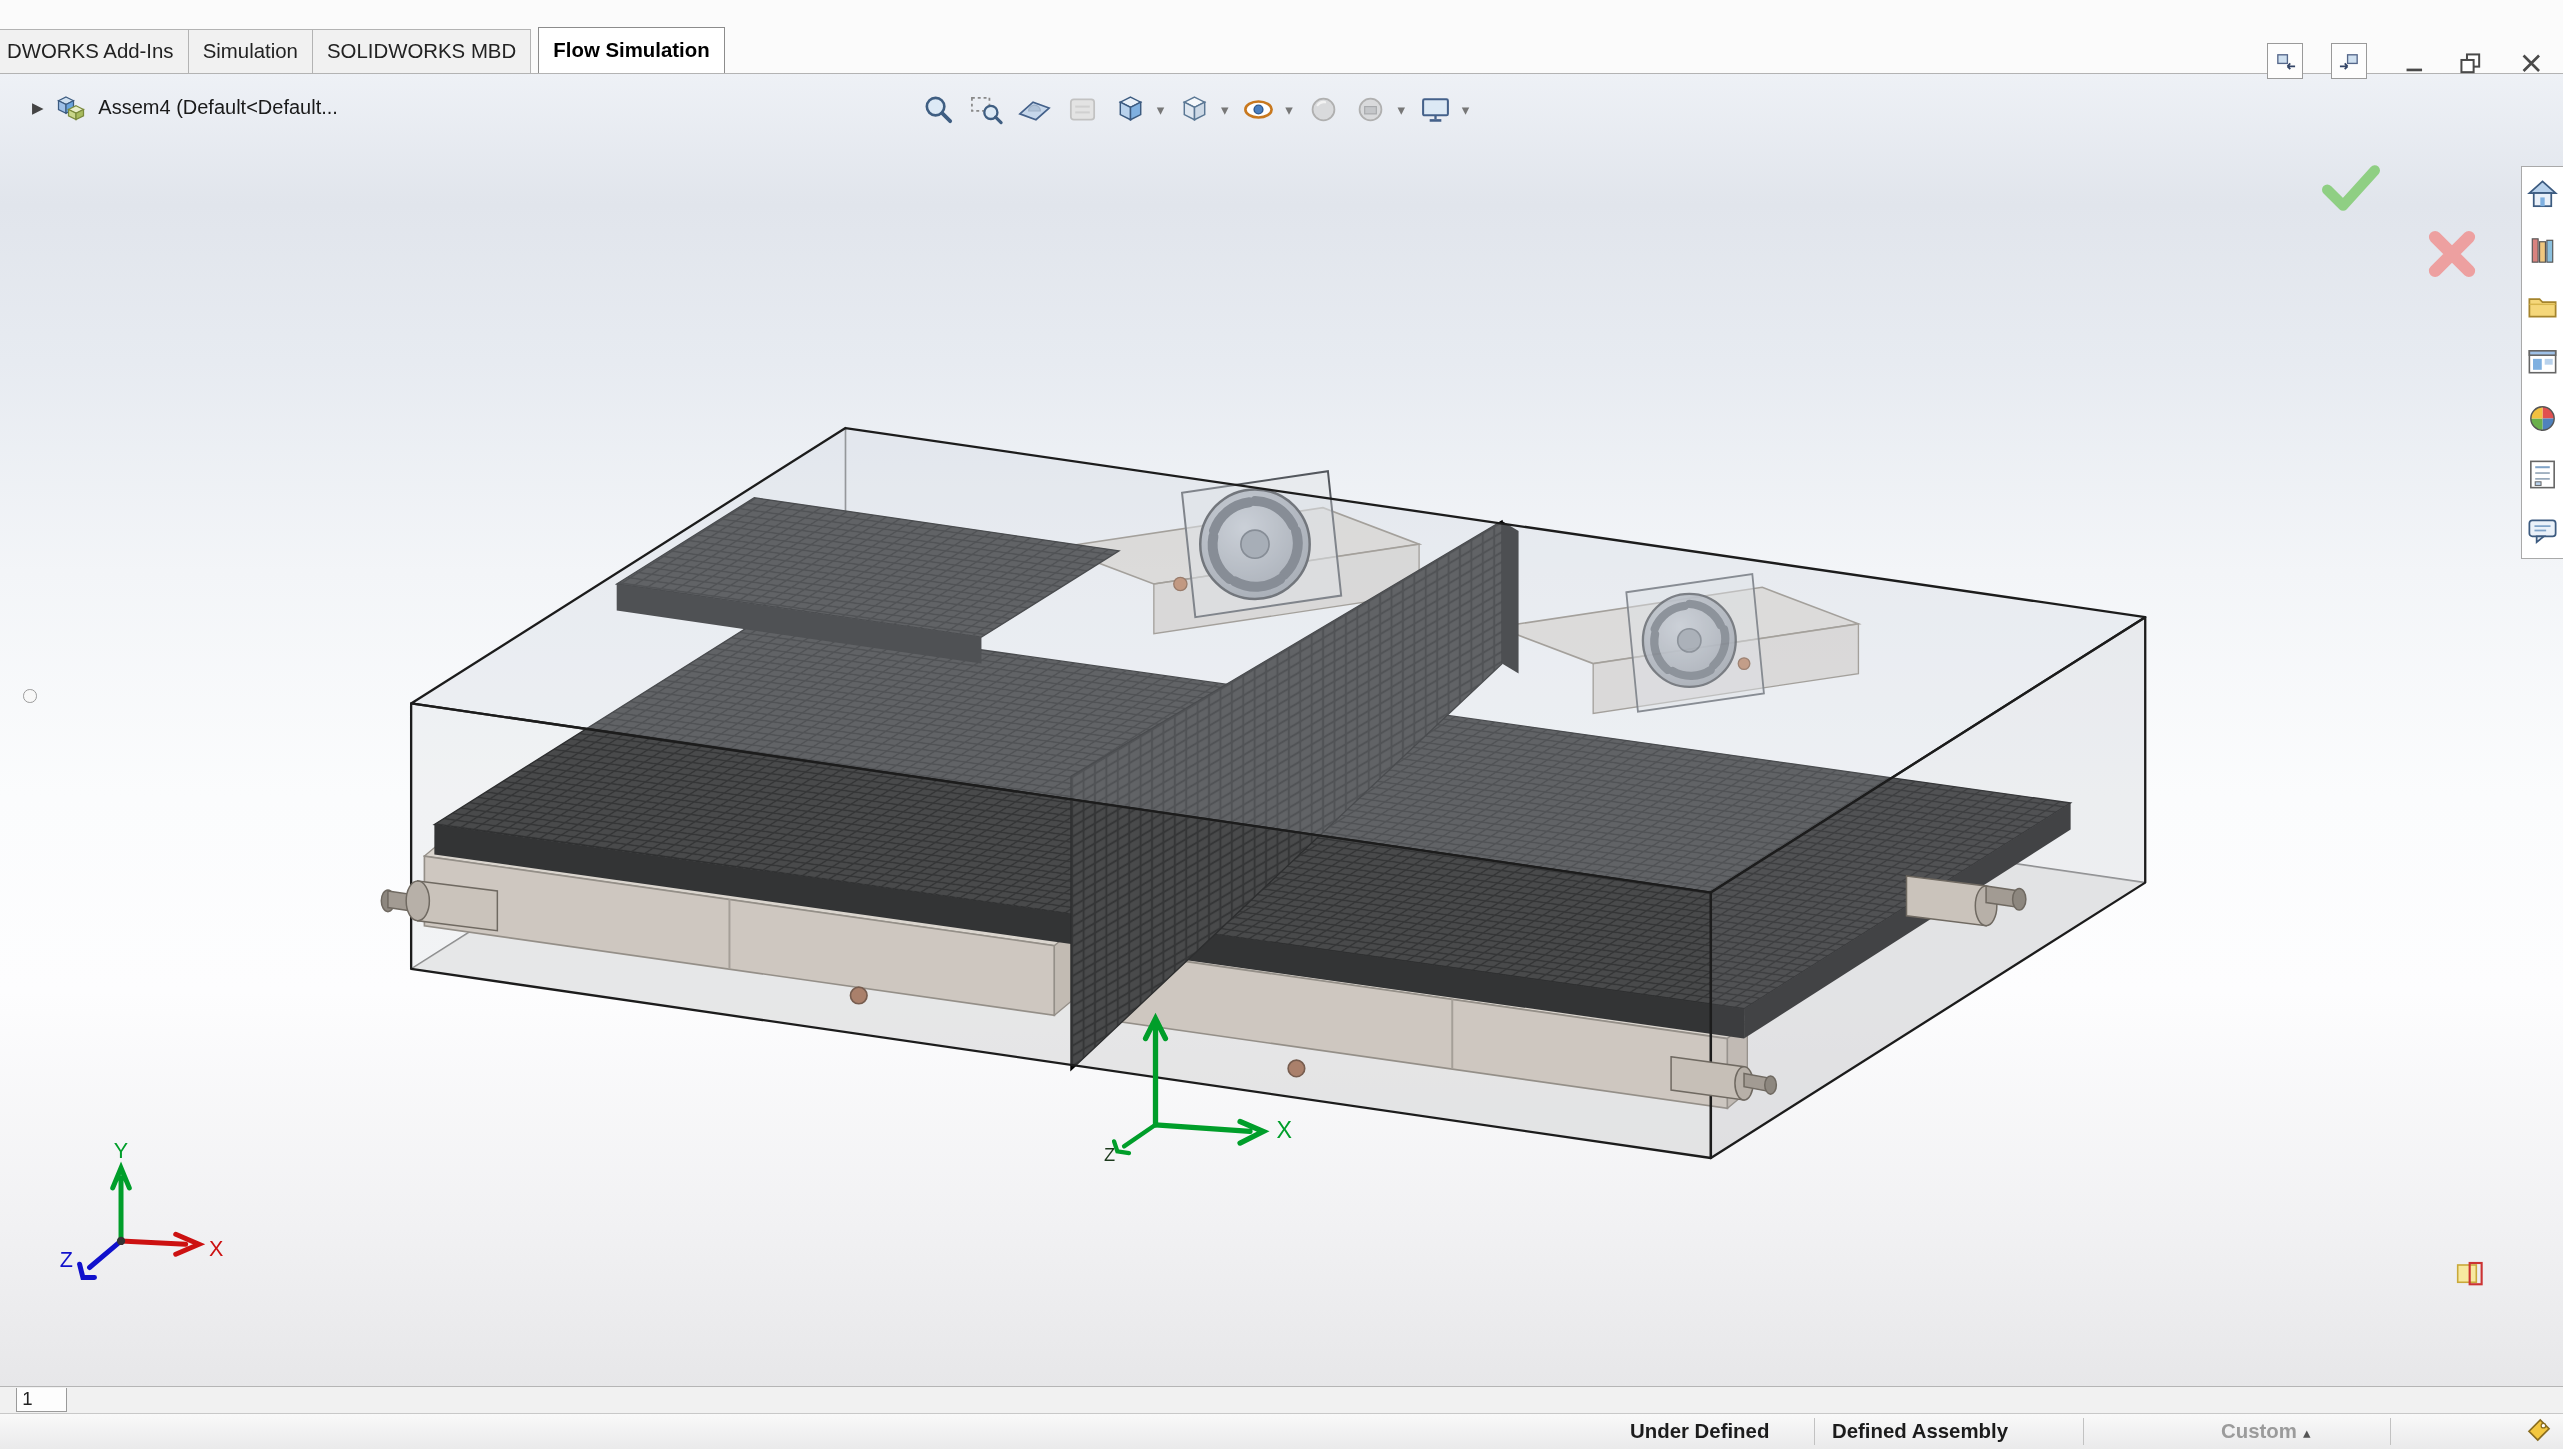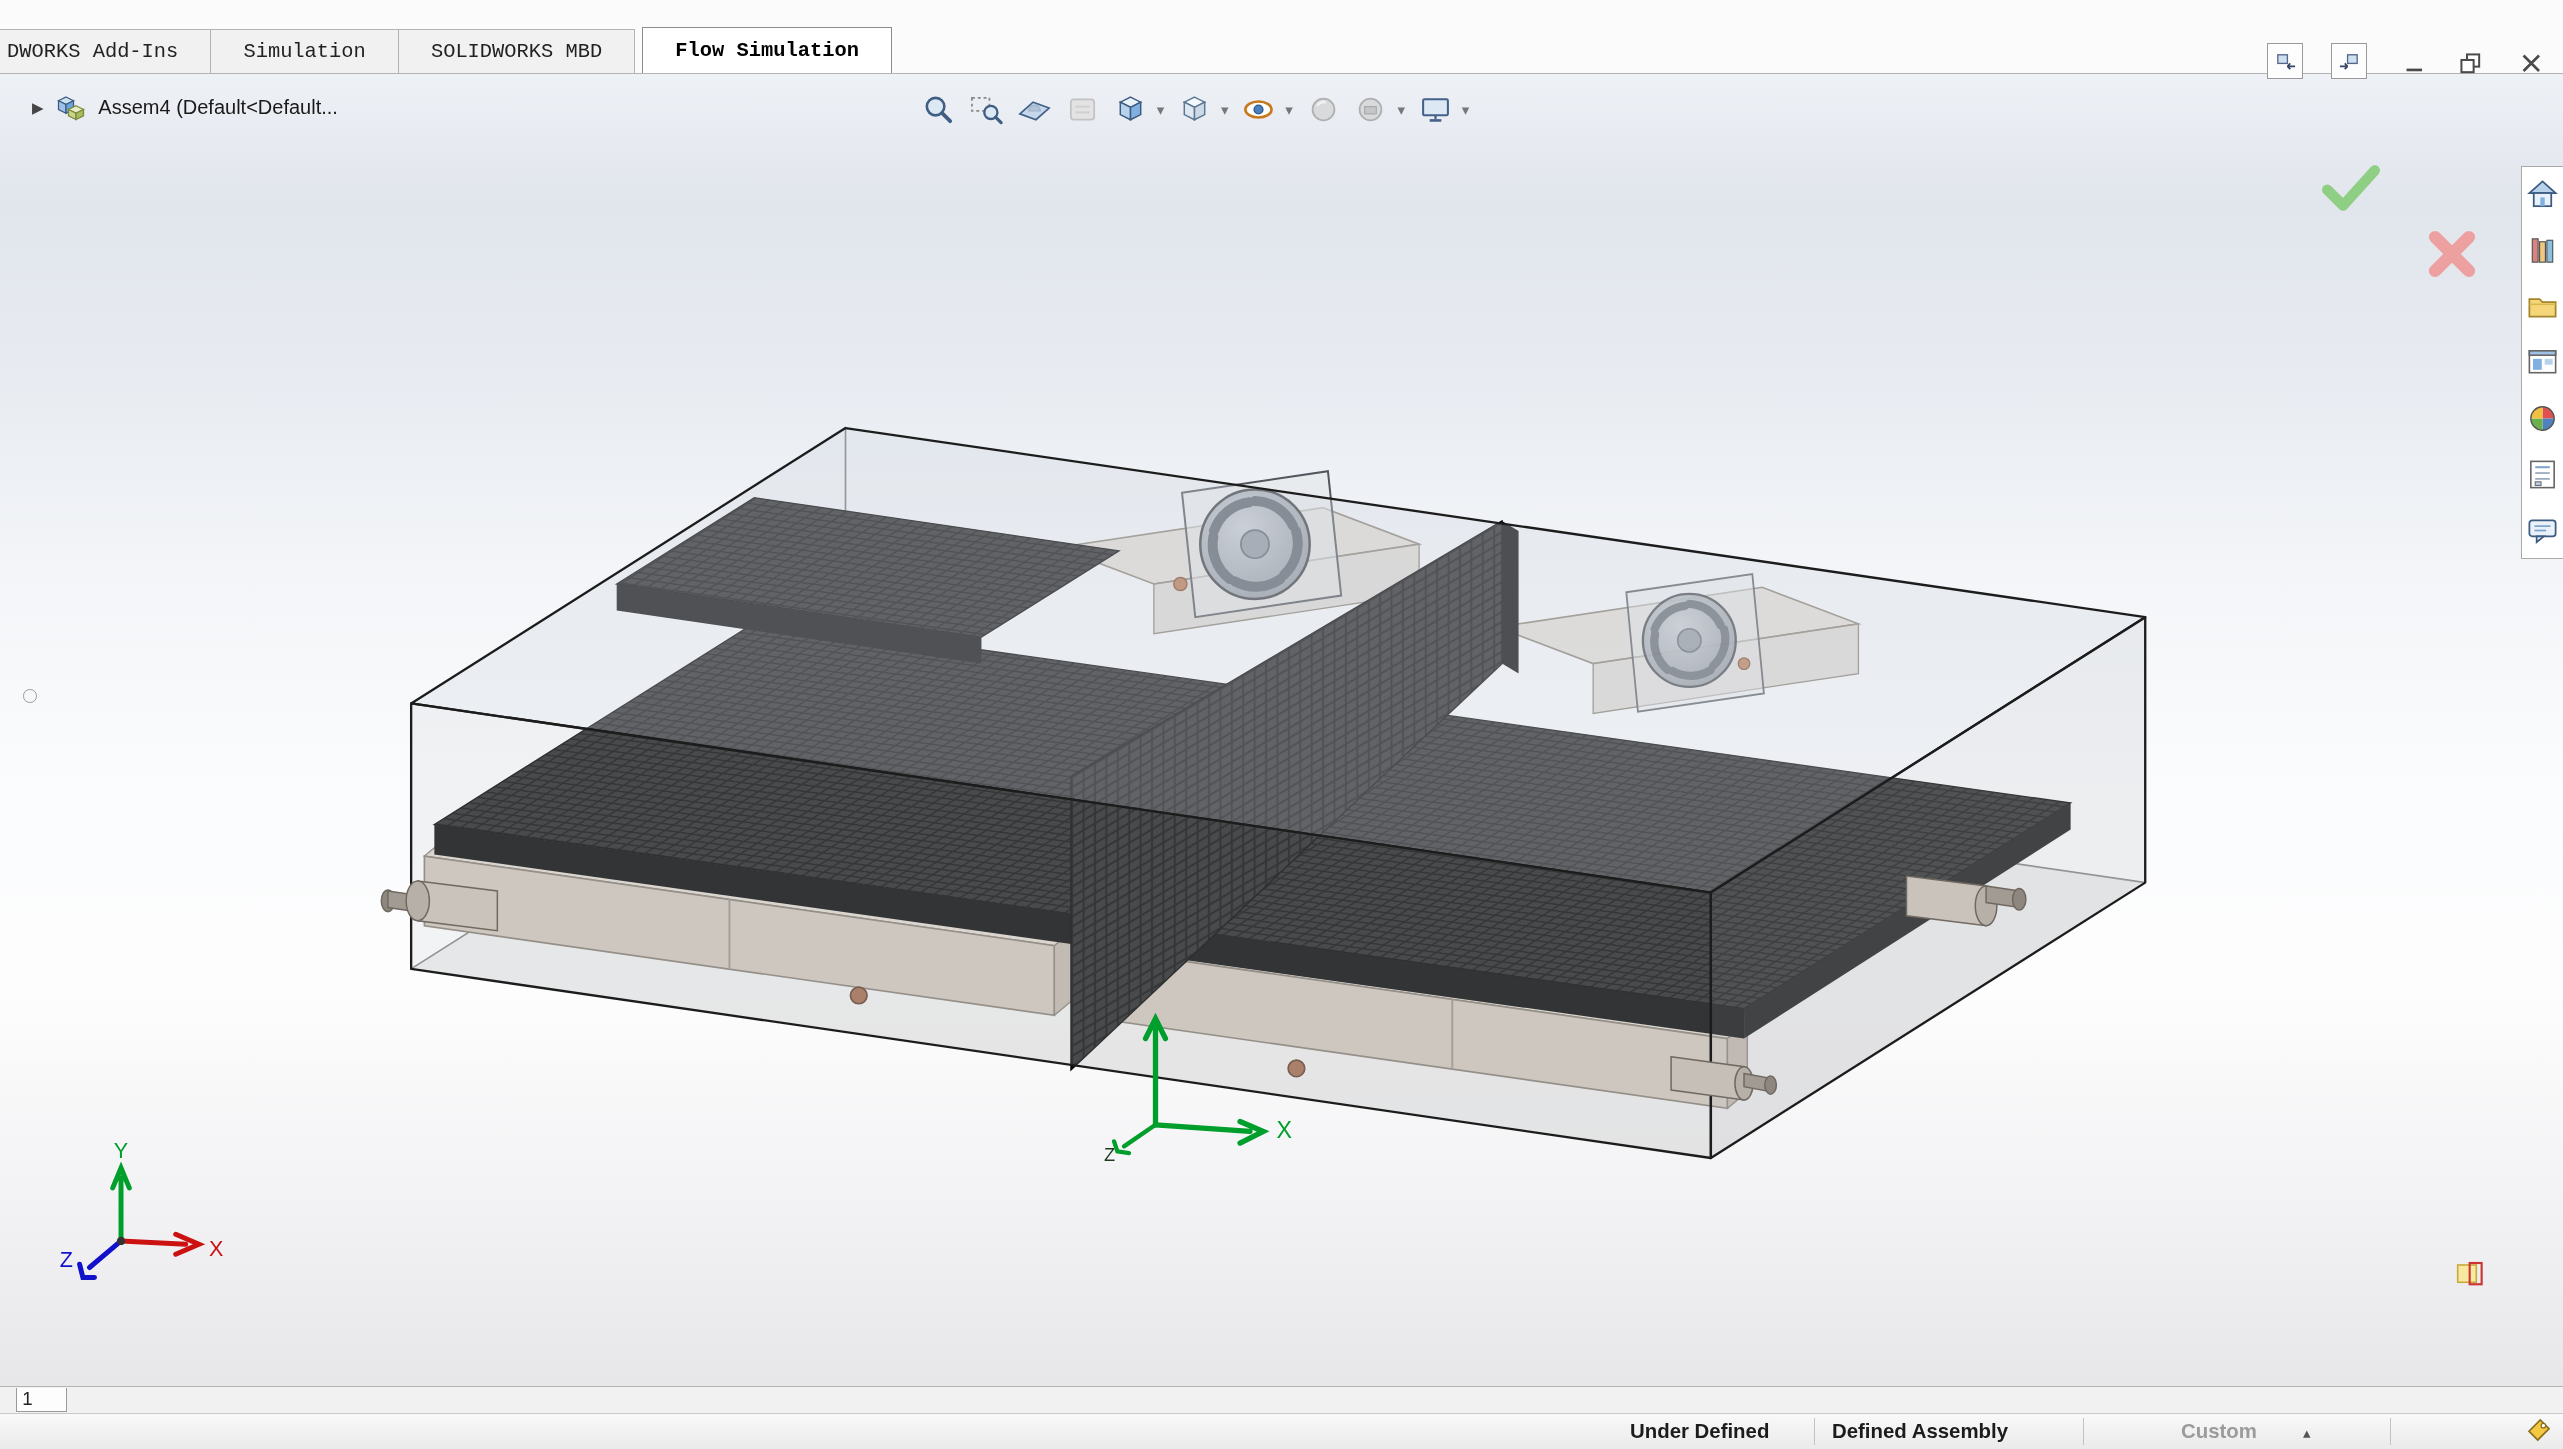--- a/index.html
+++ b/index.html
@@ -10,23 +10,23 @@
     -webkit-font-smoothing:antialiased;
   }
   .abs{position:absolute;}
   
   #tabbar{
     left:0;top:0;width:2563px;height:73px;
     background:#fbfbfb;border-bottom:0.9px solid #b3b3b3;
   }
   #tabs{position:absolute;left:0;bottom:0;display:flex;align-items:flex-end;}
   .tab{
-    height:43px;line-height:43px;padding:0 32px;
+    height:43px;line-height:43px;padding:0 14px;
     border:0.9px solid #b3b3b3;border-bottom:none;margin-right:-0.9px;
-    background:#f1f1f1;font-size:20.4px;color:#222;white-space:nowrap;font-family:Liberation Mono, monospace;
+    background:#f1f1f1;font-size:20.4px;color:#222;white-space:nowrap;
   }
   .tab:first-child{border-left:none;padding-left:7px;}
   .tab.active{background:#ffffff;font-weight:bold;color:#000000;border-color:#8c8c8c;height:45px;line-height:45px;margin-left:8px;}
   .winbtn{position:absolute;top:43px;width:34px;height:34px;display:flex;align-items:center;justify-content:center;}
   .winbtn.boxed{border:0.9px solid #9a9a9a;background:#fdfdfd;}
   
   #viewport-bg{
     left:0;top:73px;width:2563px;height:1313px;
     background:linear-gradient(180deg,#eef1f6 0%,#e1e5ec 10%,#e7ebf1 22%,#f3f5f8 38%,#fbfcfd 55%,#fdfdfe 70%,#f1f1f3 88%,#e7e7e9 100%);
   }
@@ -57,21 +57,21 @@
   #panetab{position:absolute;left:16px;top:0.9px;width:51px;height:24px;background:#fdfdfd;
     border:0.9px solid #9a9a9a;border-top:none;font-size:18.6px;color:#222;
     display:flex;align-items:flex-start;justify-content:flex-start;padding-left:5.3px;box-sizing:border-box;}
   #statusbar{
     left:0;top:1413px;width:2563px;height:37px;
     background:linear-gradient(180deg,#f9f9f9,#e9e9ea);
     border-top:0.9px solid #c8c8c8;font-size:20.4px;color:#1c1c1c;
   }
   .sb-item{position:absolute;top:6.2px;white-space:nowrap;font-weight:bold;}
   .sb-sep{position:absolute;top:4.4px;width:0.9px;height:26.6px;background:#c2c2c2;}
-  #sb-config{color:#9b9b9b;}
+  #sb-config{color:#9b9b9b;margin-left:40px;}
   #sb-config-arrow{color:#555;font-size:15px;top:9.7px;}
   
   #section-widget{left:2455px;top:1261px;}
 </style>
 </head>
 <body>
 
 <div id="viewport-bg" class="abs"></div>
 
 <svg id="scene" class="abs" viewBox="0 0 1546 874" preserveAspectRatio="none">

